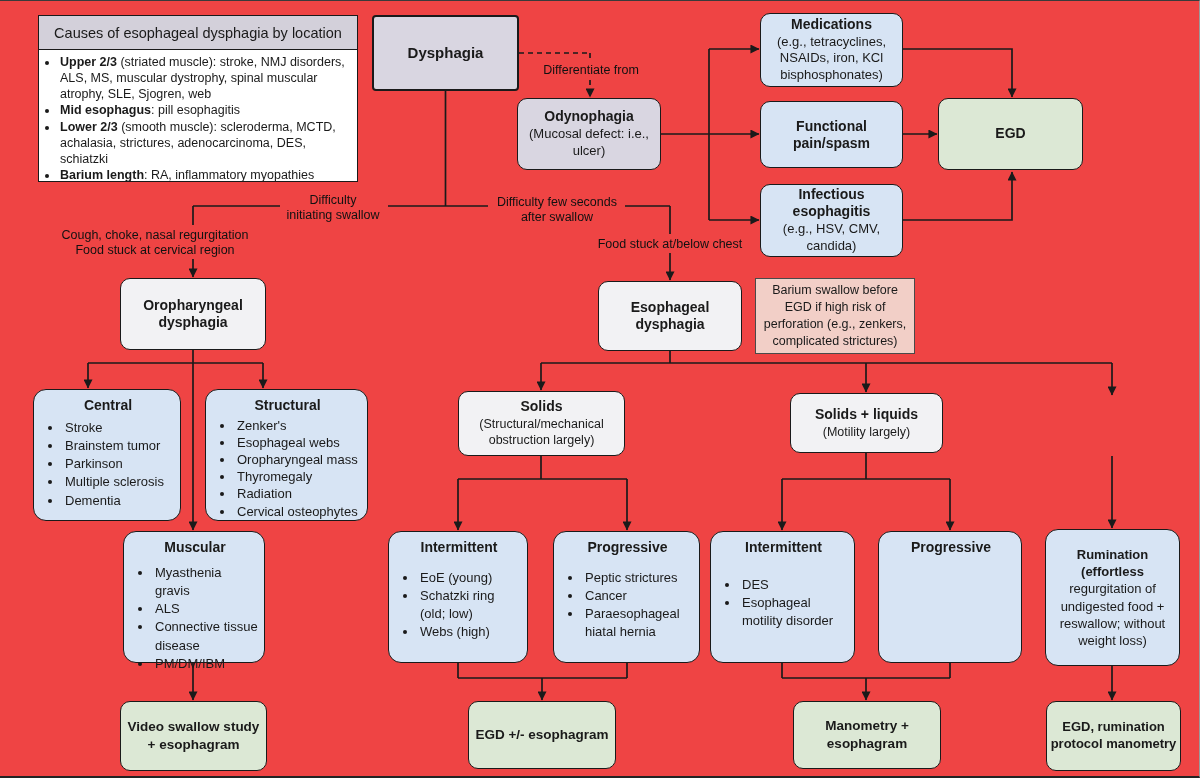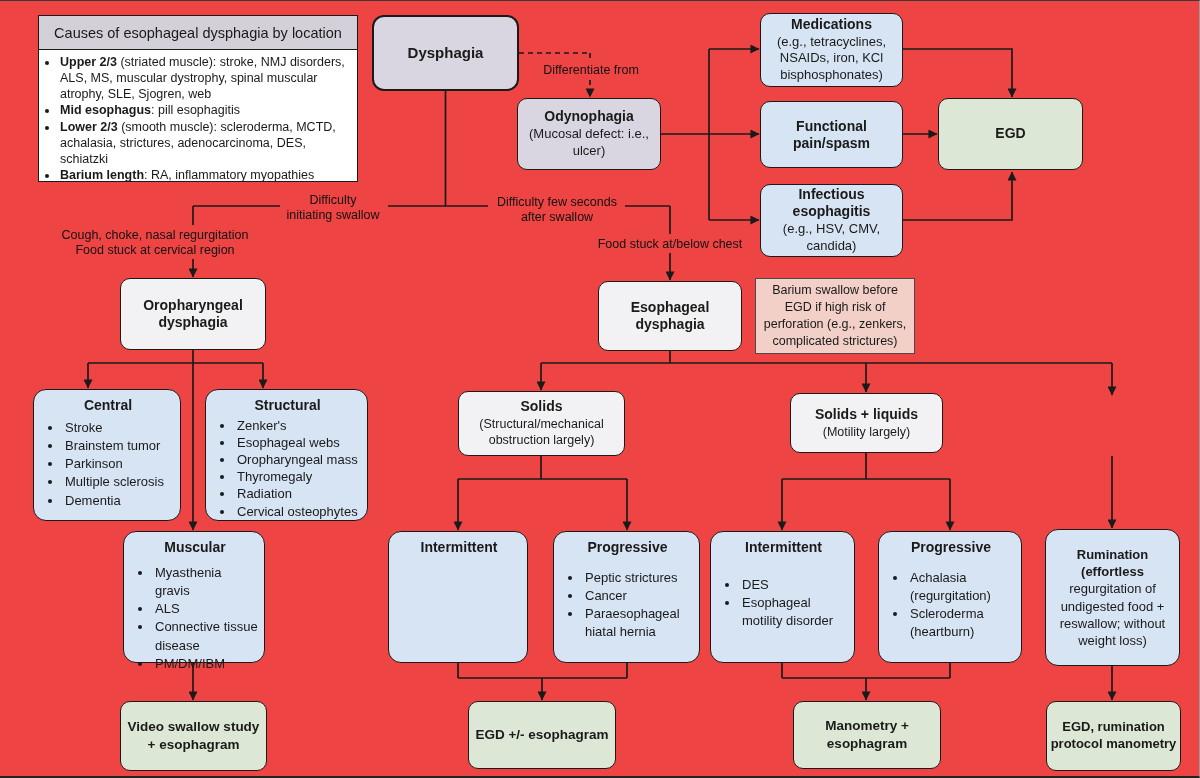--- a/index.html
+++ b/index.html
@@ -14,21 +14,21 @@
     position:absolute;z-index:2;box-sizing:border-box;
     border:1.8px solid #1a1a1a;border-radius:10px;
     display:flex;flex-direction:column;align-items:center;justify-content:center;
     text-align:center;padding:4px 6px;
   }
   .blue{background:#d7e4f4;}
   .green{background:#dce8d5;}
   .lavender{background:#d9d6e1;}
   .graybox{background:#f2f2f4;}
   .pinkbox{background:#f2cfc7;border:1.5px solid #4a4a4a;border-radius:0;}
-  .thick{border-width:2.6px;border-radius:12px;align-items:center;}
+  .thick{border-width:2.6px;border-radius:4px;align-items:center;}
   .node-label{font-weight:bold;font-size:14px;line-height:1.25;}
   .node-label-sm{font-weight:bold;font-size:13px;line-height:1.3;}
   .node-title{font-weight:bold;font-size:14px;line-height:1.2;}
   .node-sub{font-size:13px;line-height:1.3;margin-top:1px;}
   .list-node{justify-content:flex-start;align-items:stretch;text-align:left;padding:7px 6px 4px 8px;}
   .list-node .node-title{text-align:center;}
   .list-node ul{margin:5px 0 0 0;padding:0 0 0 21px;font-size:13px;line-height:1.4;}
   .list-node ul.tight{line-height:1.32;margin-top:3px;}
   .list-node ul.spaced{margin-top:13px;}
   .list-node li{padding-left:2px;}
@@ -211,20 +211,25 @@
   </div>
 
   <div class="node graybox" style="left:790px;top:392px;width:153px;height:60px;padding:12px 5px;">
     <div class="node-title">Solids + liquids</div>
     <div class="node-sub" style="font-size:12.5px;">(Motility largely)</div>
   </div>
 
 
   <div class="node blue list-node" style="left:388px;top:530px;width:140px;height:132px;border-radius:13px;">
     <div class="node-title">Intermittent</div>
+    <ul class="spaced">
+      <li>EoE (young)</li>
+      <li>Schatzki ring (old; low)</li>
+      <li>Webs (high)</li>
+    </ul>
   </div>
 
   <div class="node blue list-node" style="left:553px;top:530px;width:147px;height:132px;border-radius:13px;">
     <div class="node-title">Progressive</div>
     <ul class="spaced">
       <li>Peptic strictures</li>
       <li>Cancer</li>
       <li>Paraesophageal hiatal hernia</li>
     </ul>
   </div>
@@ -232,24 +237,20 @@
   <div class="node blue list-node" style="left:710px;top:530px;width:145px;height:132px;border-radius:13px;">
     <div class="node-title">Intermittent</div>
     <ul class="spaced" style="margin-top:20px;">
       <li>DES</li>
       <li>Esophageal motility disorder</li>
     </ul>
   </div>
 
   <div class="node blue list-node" style="left:878px;top:530px;width:144px;height:132px;border-radius:13px;">
     <div class="node-title">Progressive</div>
-    <ul class="spaced">
-      <li>Achalasia (regurgitation)</li>
-      <li>Scleroderma (heartburn)</li>
-    </ul>
   </div>
 
   <div class="node blue" style="left:1045px;top:528px;width:135px;height:137px;border-radius:13px;padding:4px 8px;">
     <div class="rum-text"><b>Rumination (effortless</b><span> regurgitation of undigested food + reswallow; without weight loss)</span></div>
   </div>
 
   <div class="node green" style="left:468px;top:700px;width:148px;height:68px;">
     <div class="node-label-sm" style="font-size:13.5px;">EGD +/- esophagram</div>
   </div>
 

